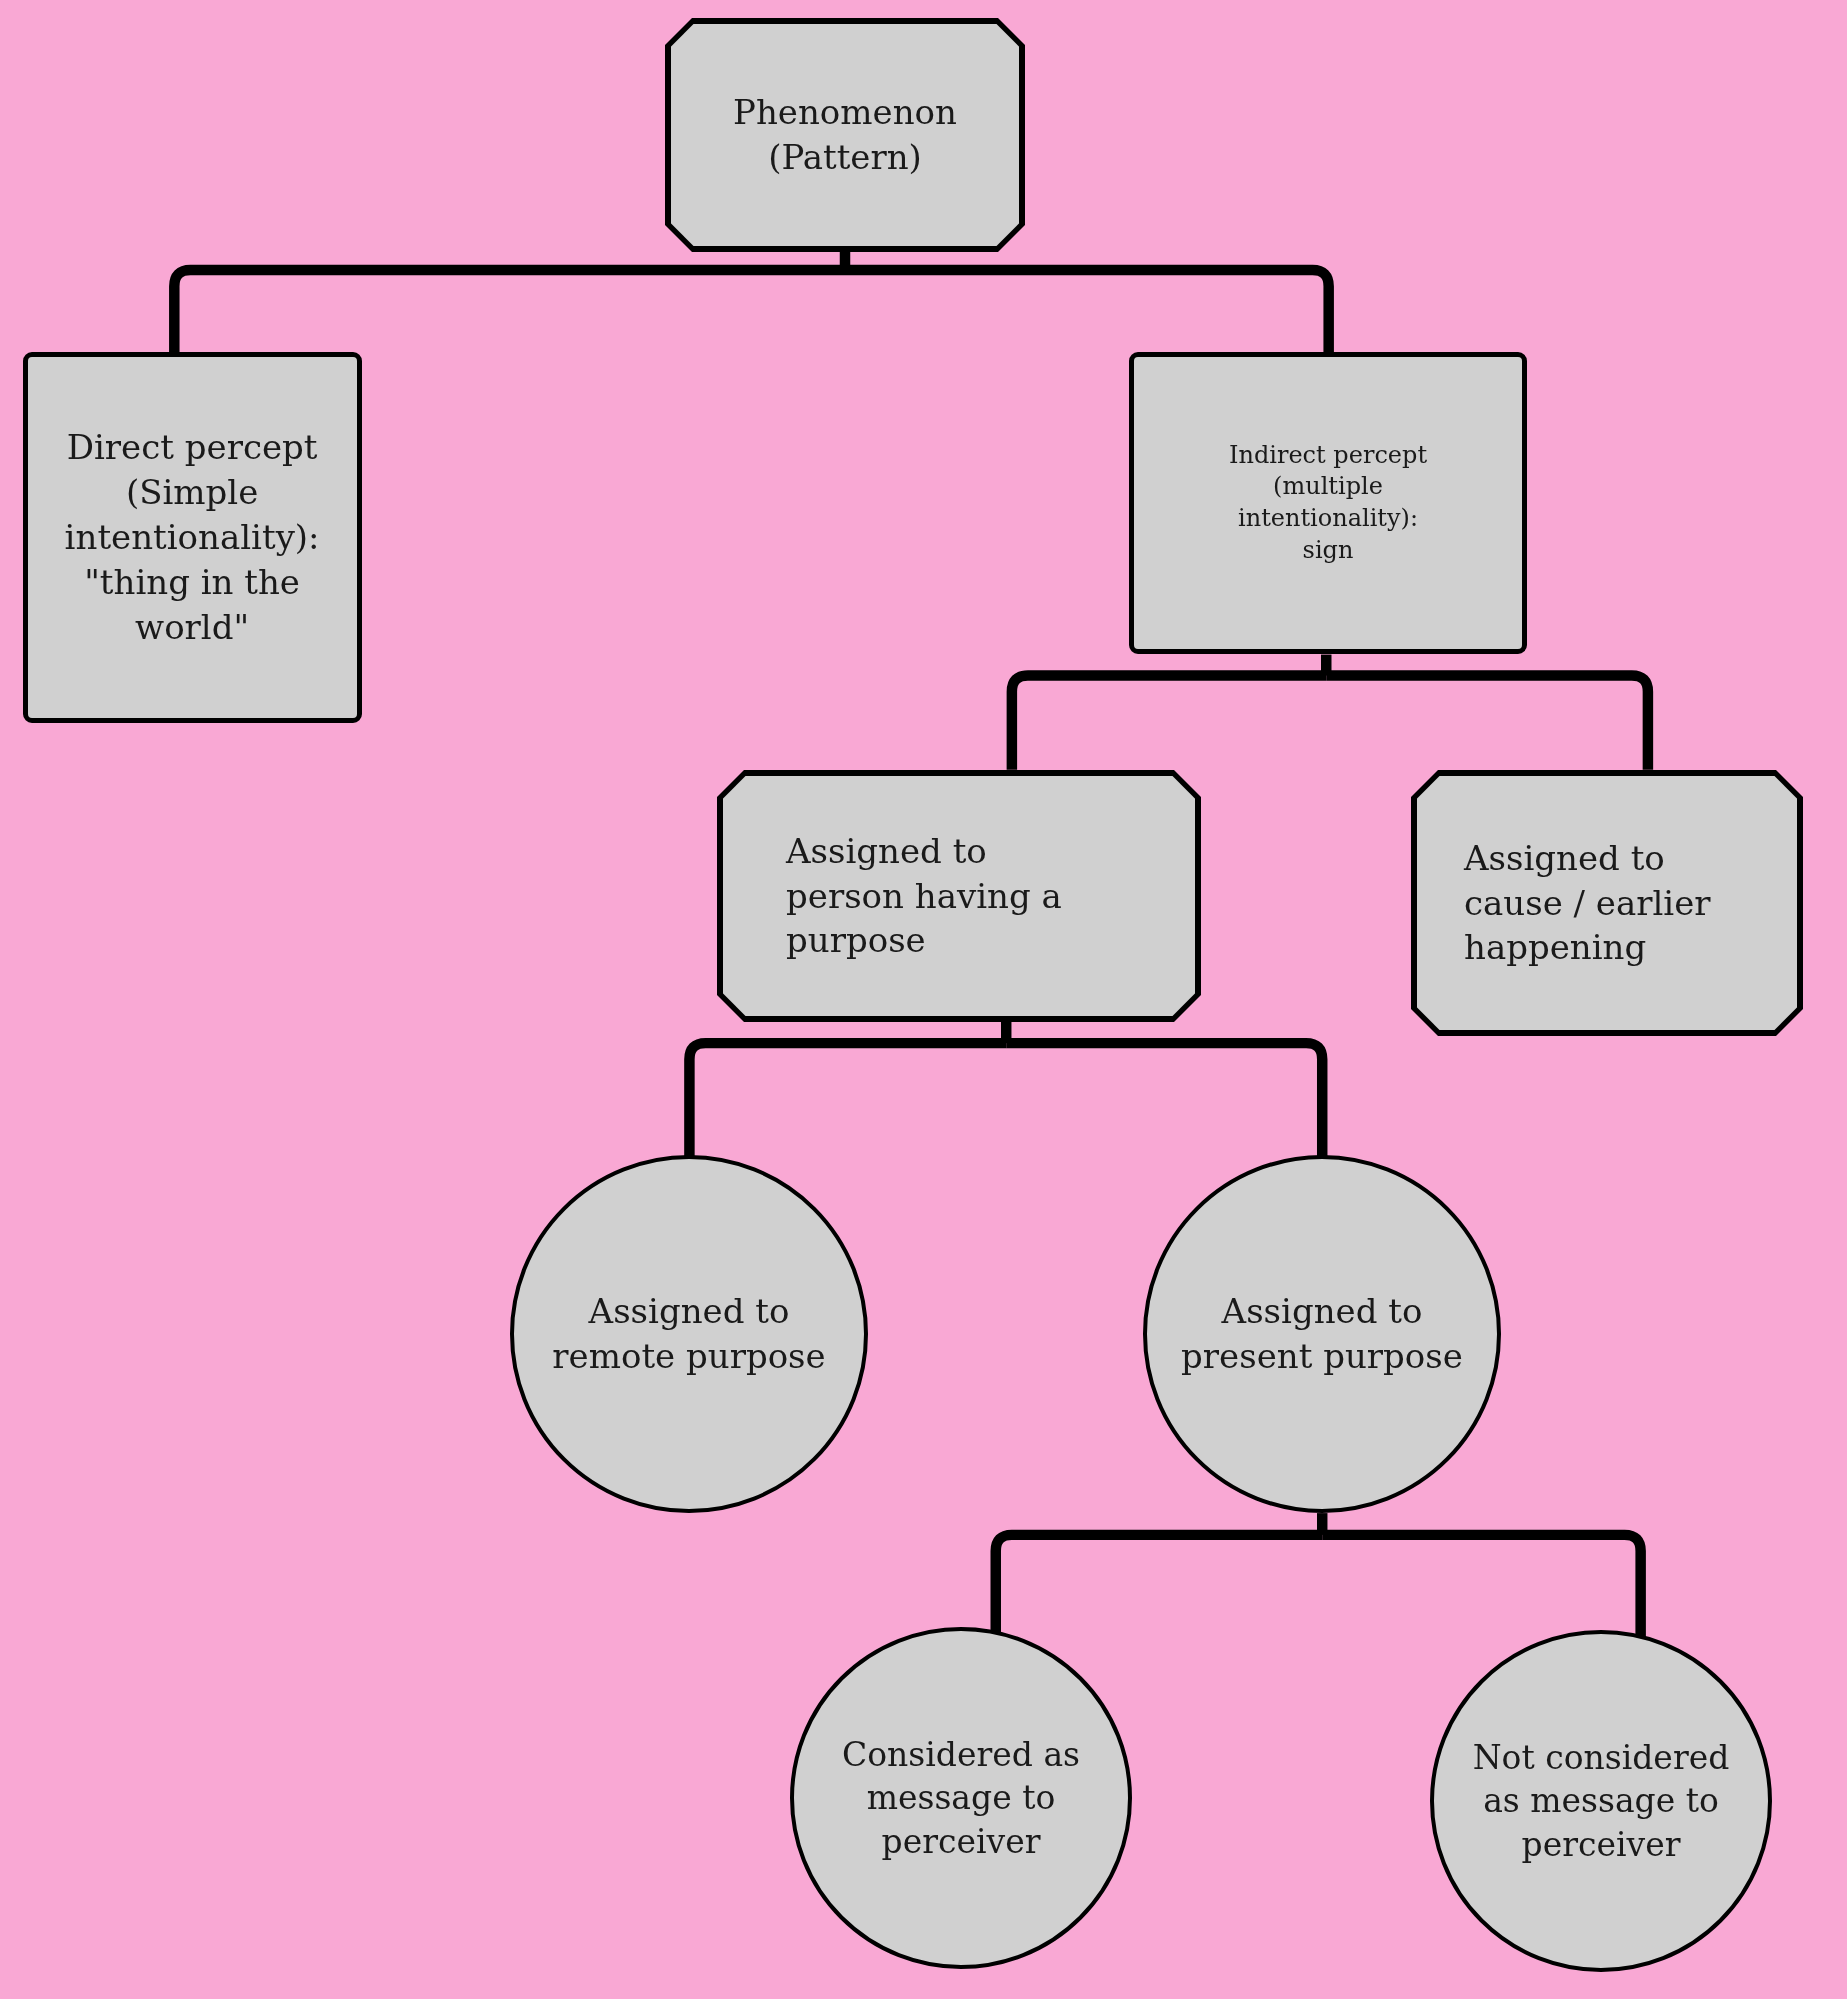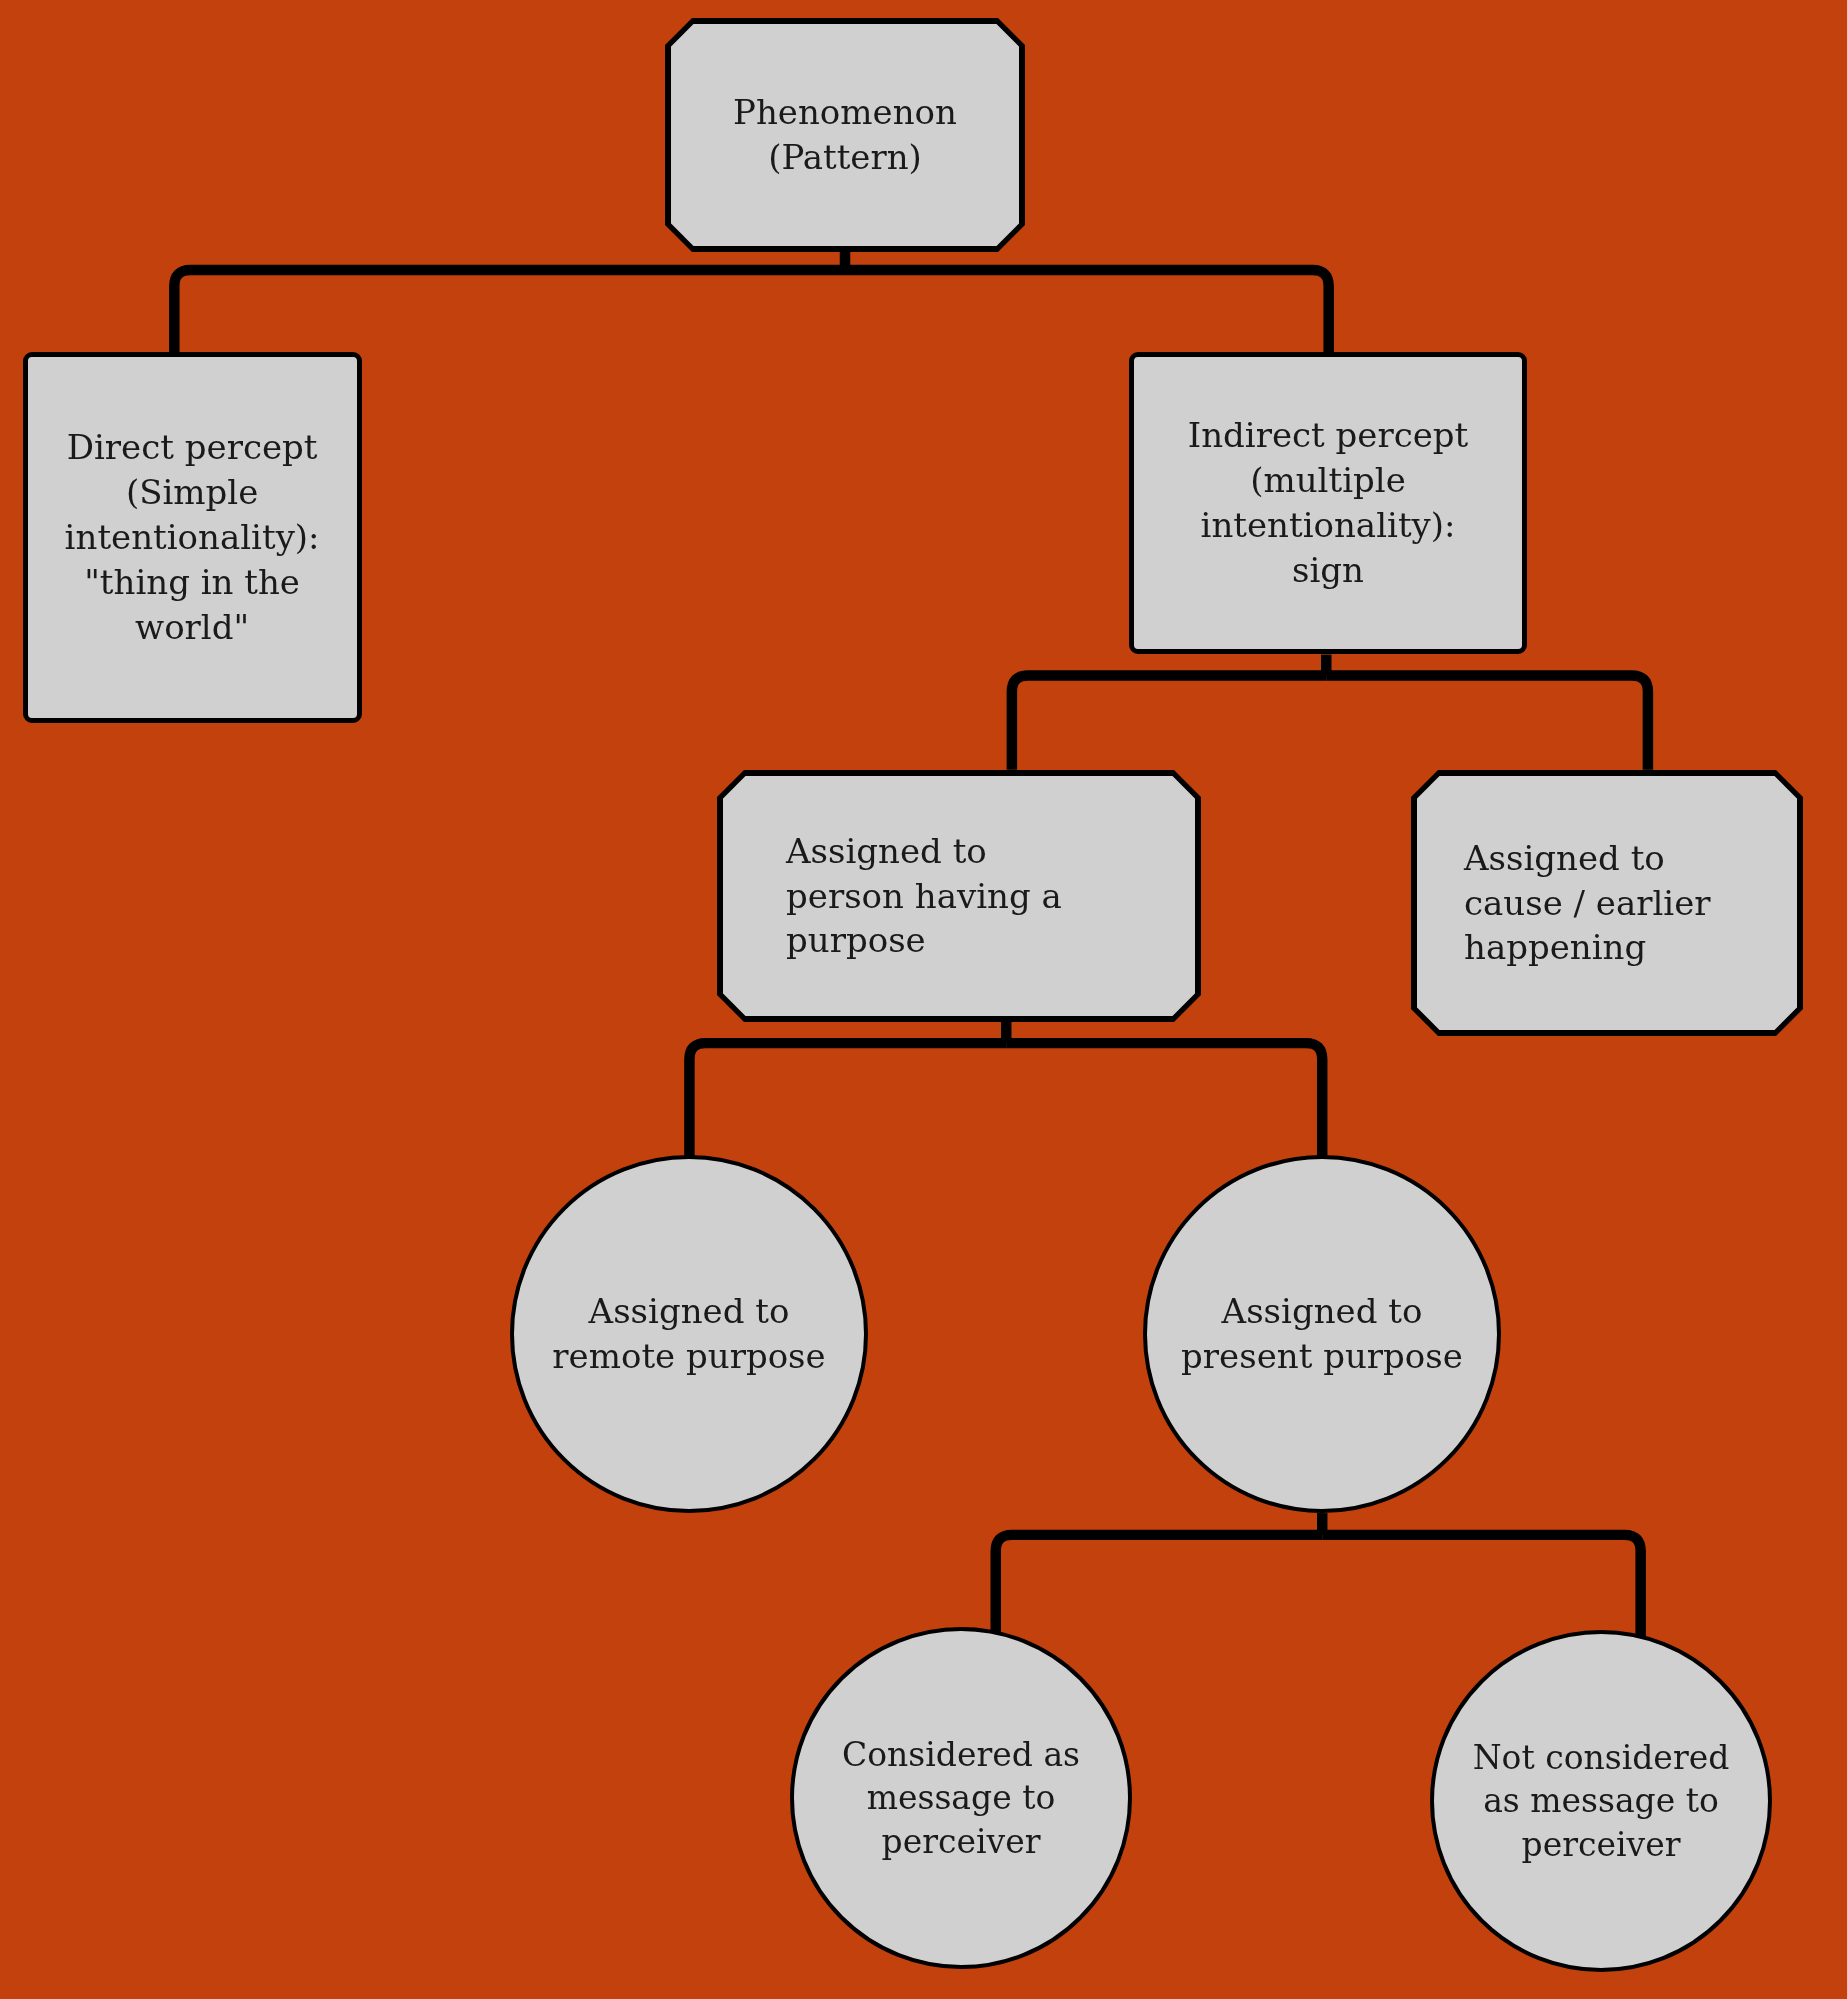--- a/index.html
+++ b/index.html
@@ -8,21 +8,21 @@
     padding: 0;
     background: #ffffff;
   }
   body {
     font-family: "DejaVu Serif", "Liberation Serif", serif;
   }
   #canvas {
     position: relative;
     width: 1848px;
     height: 2000px;
-    background: #c2410c;
+    background: #f9a8d4;
     overflow: hidden;
   }
   #edges {
     position: absolute;
     left: 0;
     top: 0;
     width: 1848px;
     height: 2000px;
     pointer-events: none;
   }
@@ -74,21 +74,21 @@
     border-radius: 50%;
     border-width: 4.8px;
   }
   
   .ta-center { text-align: center; }
   .ta-left   { text-align: left; }
 
   
   #node-phenomenon      { left: 665px;  top: 18px;   width: 360px; height: 234px; font-size: 34px; }
   #node-direct-percept  { left: 22.6px;   top: 352px;  width: 339px; height: 371px; font-size: 34px; padding: 0 27px; }
-  #node-indirect-percept{ left: 1129px; top: 352px;  width: 398px; height: 302px; font-size: 34px; padding: 0 27px; }
+  #node-indirect-percept{ left: 1129px; top: 352px;  width: 398px; height: 302px; font-size: 24px; padding: 0 27px; }
   #node-assigned-person { left: 717px;  top: 770px;  width: 484px; height: 252px; font-size: 34px; }
   #node-assigned-person .label { padding: 0 69px; }
   #node-assigned-cause  { left: 1411px; top: 770px;  width: 392px; height: 266px; font-size: 34px; }
   #node-assigned-cause .label  { padding: 0 53px; }
   #node-remote-purpose  { left: 510px;  top: 1155px; width: 358px; height: 358px; font-size: 34px; padding: 0 21px; }
   #node-present-purpose { left: 1143px; top: 1155px; width: 358px; height: 358px; font-size: 34px; padding: 0 14.5px; }
   #node-considered      { left: 790px; top: 1627px; width: 342px; height: 342px; font-size: 33px; padding: 0 24px; }
   #node-not-considered  { left: 1430px; top: 1630px; width: 342px; height: 342px; font-size: 33px; padding: 0 19.3px; text-align: center; }
 </style>
 </head>

